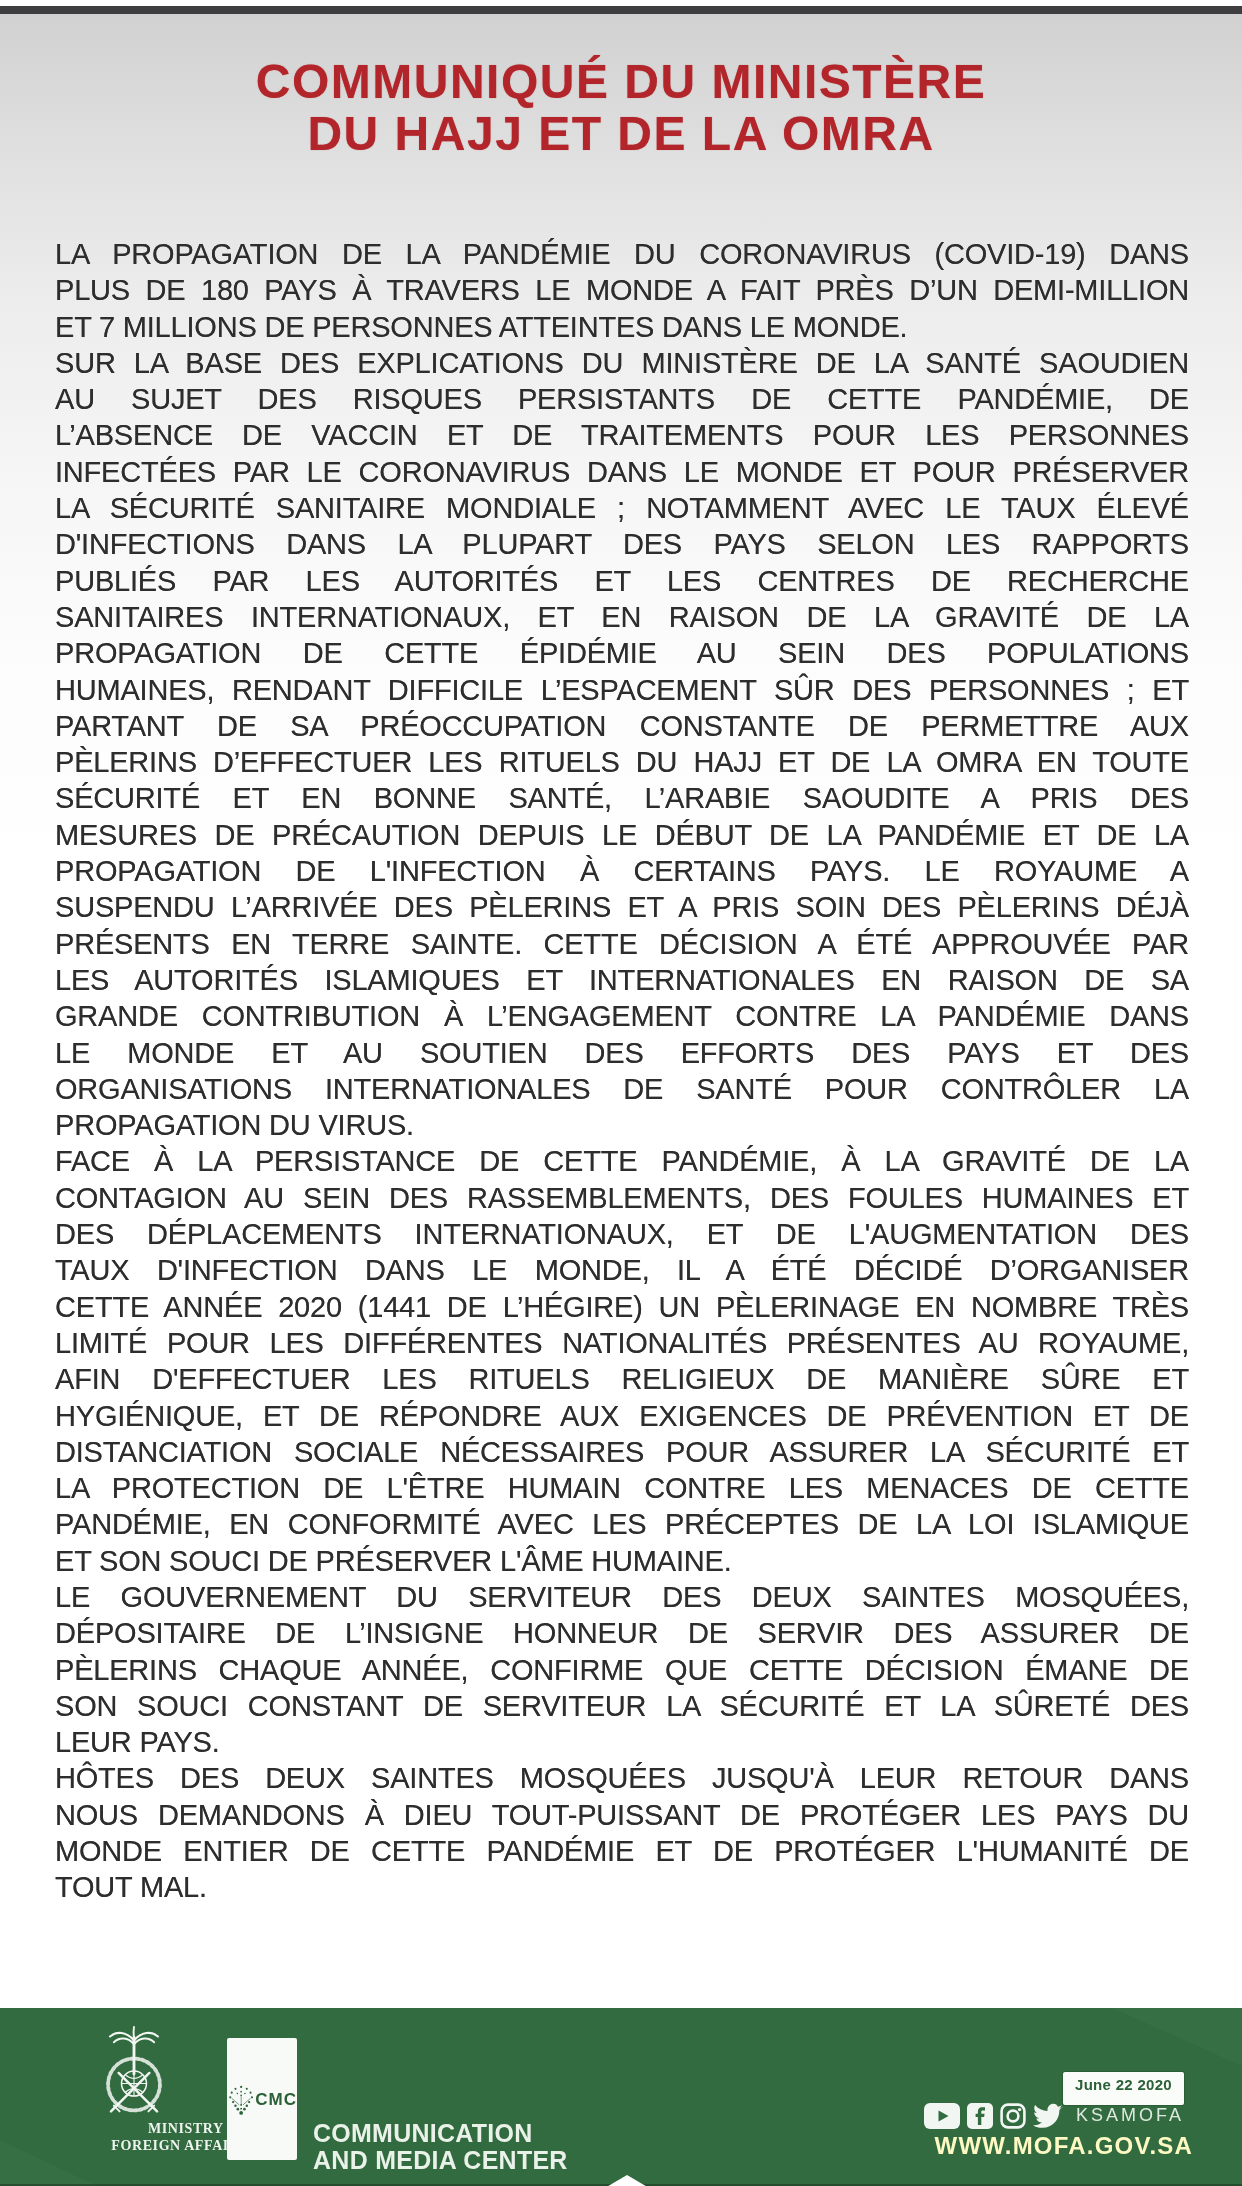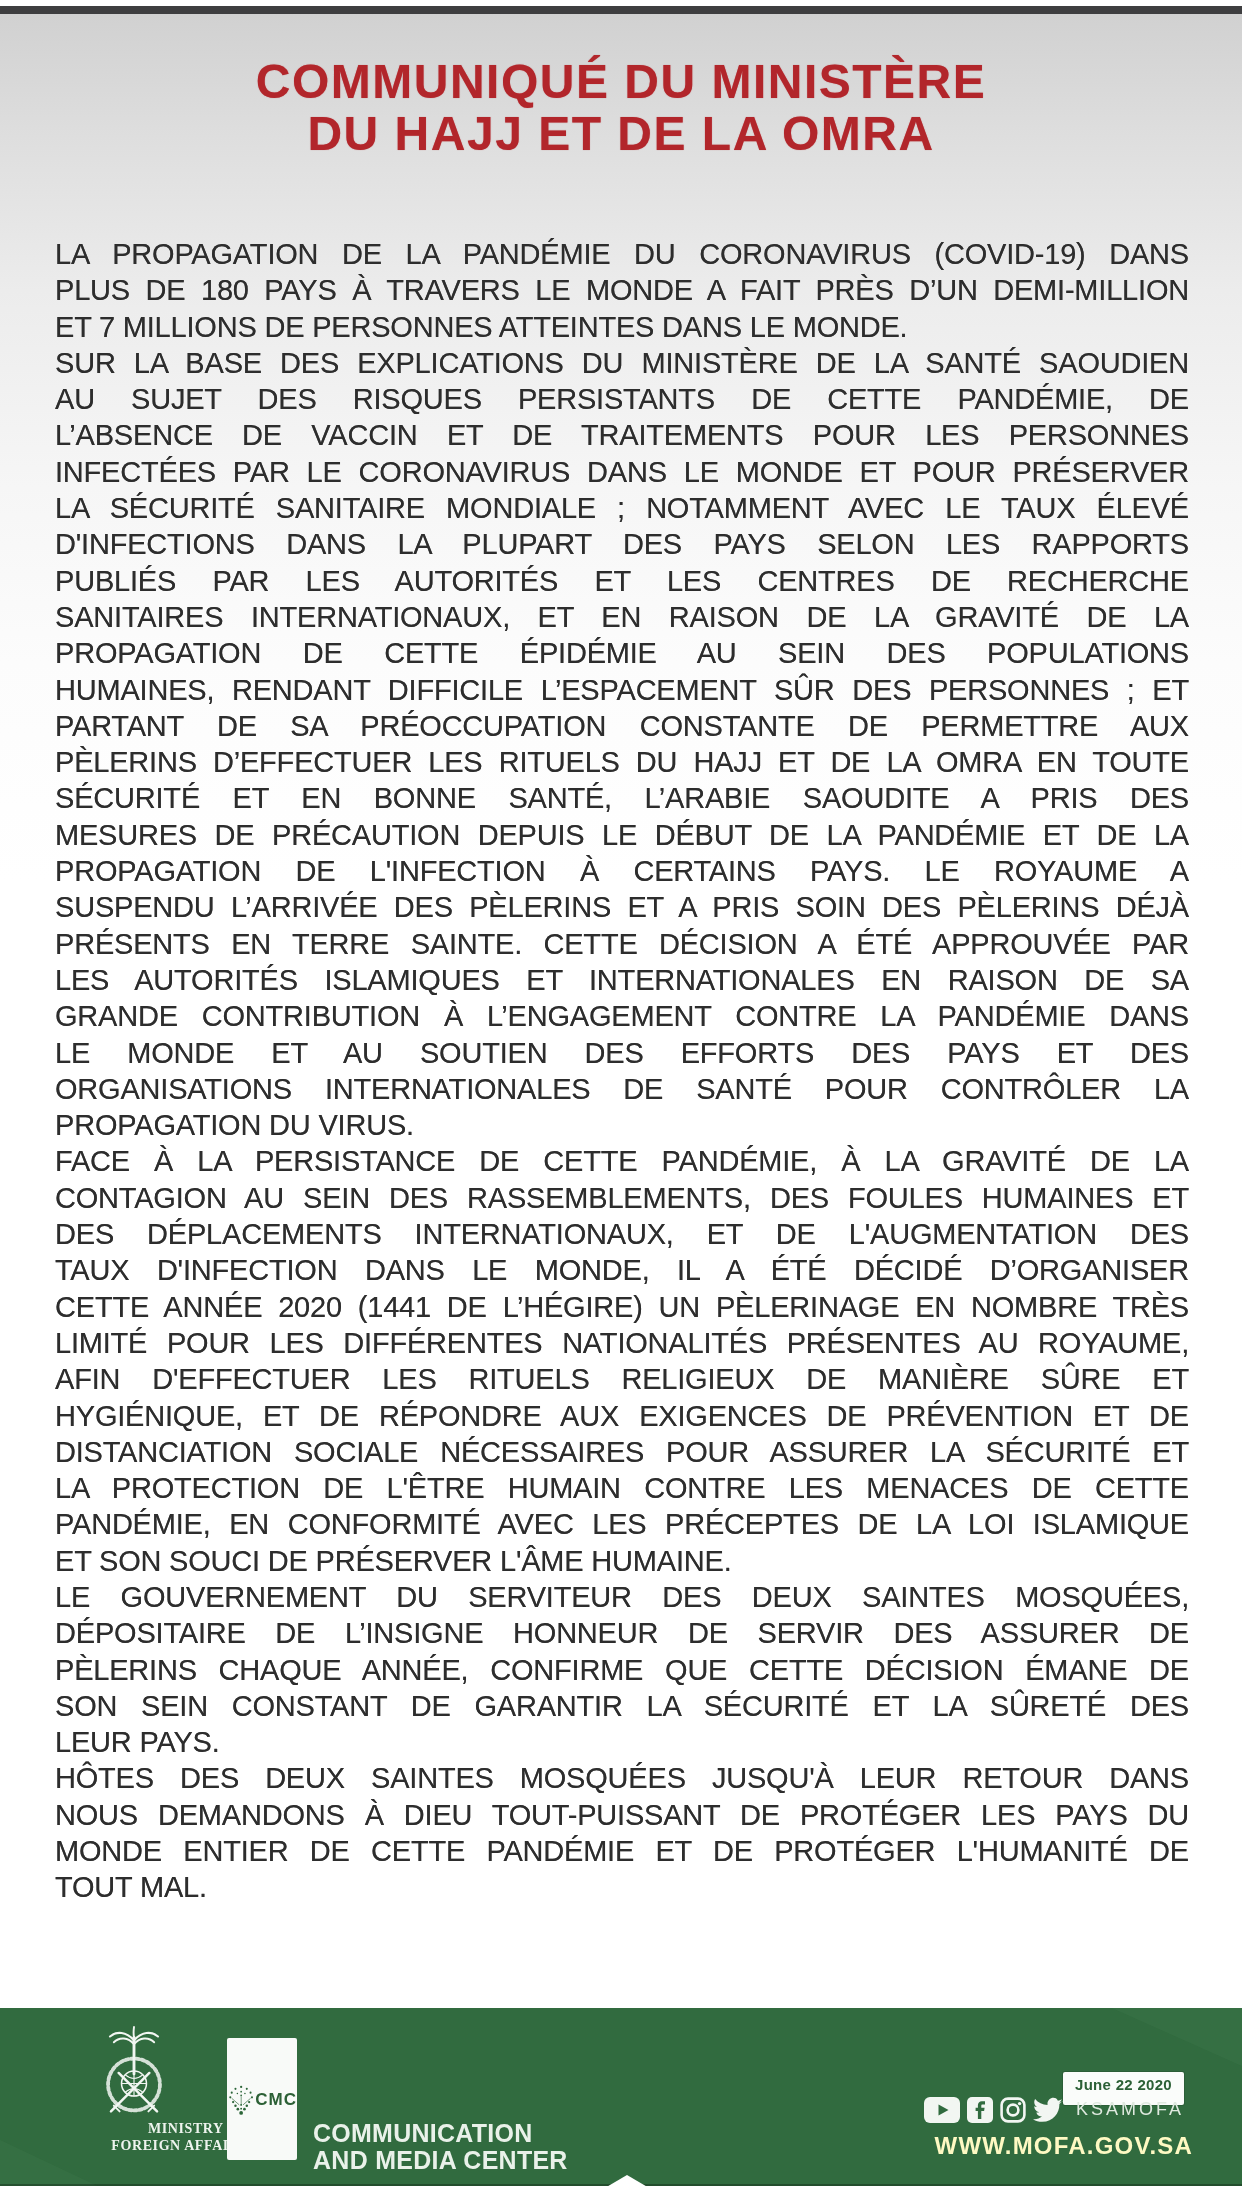--- a/index.html
+++ b/index.html
@@ -46,21 +46,21 @@
   .cmc-box svg{margin-top:7px;}
   .cmc-label{color:#2c6036;font-weight:700;font-size:17px;letter-spacing:1px;margin-top:2px;}
 
   .cmc-name{position:absolute;left:313px;top:112px;font-size:26px;line-height:27px;font-weight:700;
     color:#e9f1e9;letter-spacing:.3px;transform:scaleX(.96);transform-origin:left top;}
   .cmc-name span{display:block;}
 
   .date-badge{position:absolute;right:58px;top:64px;background:#fafcfa;color:#2c6036;
     font-weight:700;font-size:15px;line-height:15px;padding:5px 12px 13px;border-radius:2px;
     letter-spacing:.3px;box-shadow:0 0 0 1px rgba(0,0,0,.12);}
-  .social-row{position:absolute;right:58px;top:88px;display:flex;align-items:center;gap:7px;height:27px;}
+  .social-row{position:absolute;right:58px;top:94px;display:flex;align-items:center;gap:7px;height:27px;}
   .social-handle{font-size:18px;letter-spacing:3px;color:#dfe9df;margin-left:5px;font-weight:400;}
   .website{position:absolute;right:49px;top:124px;font-size:24px;font-weight:700;letter-spacing:1.2px;color:#fef9c3;}
 </style>
 </head>
 <body>
 
 <div class="page">
 
   <div class="top-bar"></div>
 
@@ -103,21 +103,21 @@
       <div class="line">LIMITÉ POUR LES DIFFÉRENTES NATIONALITÉS PRÉSENTES AU ROYAUME,</div>
       <div class="line">AFIN D'EFFECTUER LES RITUELS RELIGIEUX DE MANIÈRE SÛRE ET</div>
       <div class="line">HYGIÉNIQUE, ET DE RÉPONDRE AUX EXIGENCES DE PRÉVENTION ET DE</div>
       <div class="line">DISTANCIATION SOCIALE NÉCESSAIRES POUR ASSURER LA SÉCURITÉ ET</div>
       <div class="line">LA PROTECTION DE L'ÊTRE HUMAIN CONTRE LES MENACES DE CETTE</div>
       <div class="line">PANDÉMIE, EN CONFORMITÉ AVEC LES PRÉCEPTES DE LA LOI ISLAMIQUE</div>
       <div class="line para-end">ET SON SOUCI DE PRÉSERVER L'ÂME HUMAINE.</div>
       <div class="line">LE GOUVERNEMENT DU SERVITEUR DES DEUX SAINTES MOSQUÉES,</div>
       <div class="line">DÉPOSITAIRE DE L’INSIGNE HONNEUR DE SERVIR DES ASSURER DE</div>
       <div class="line">PÈLERINS CHAQUE ANNÉE, CONFIRME QUE CETTE DÉCISION ÉMANE DE</div>
-      <div class="line">SON SEIN CONSTANT DE GARANTIR LA SÉCURITÉ ET LA SÛRETÉ DES</div>
+      <div class="line">SON SOUCI CONSTANT DE SERVITEUR LA SÉCURITÉ ET LA SÛRETÉ DES</div>
       <div class="line para-end">LEUR PAYS.</div>
       <div class="line">HÔTES DES DEUX SAINTES MOSQUÉES JUSQU'À LEUR RETOUR DANS</div>
       <div class="line">NOUS DEMANDONS À DIEU TOUT-PUISSANT DE PROTÉGER LES PAYS DU</div>
       <div class="line">MONDE ENTIER DE CETTE PANDÉMIE ET DE PROTÉGER L'HUMANITÉ DE</div>
       <div class="line para-end">TOUT MAL.</div>
     </div>
 
   <footer class="footer">
     <div class="accent-tr"></div>
     <div class="accent-bl"></div>

